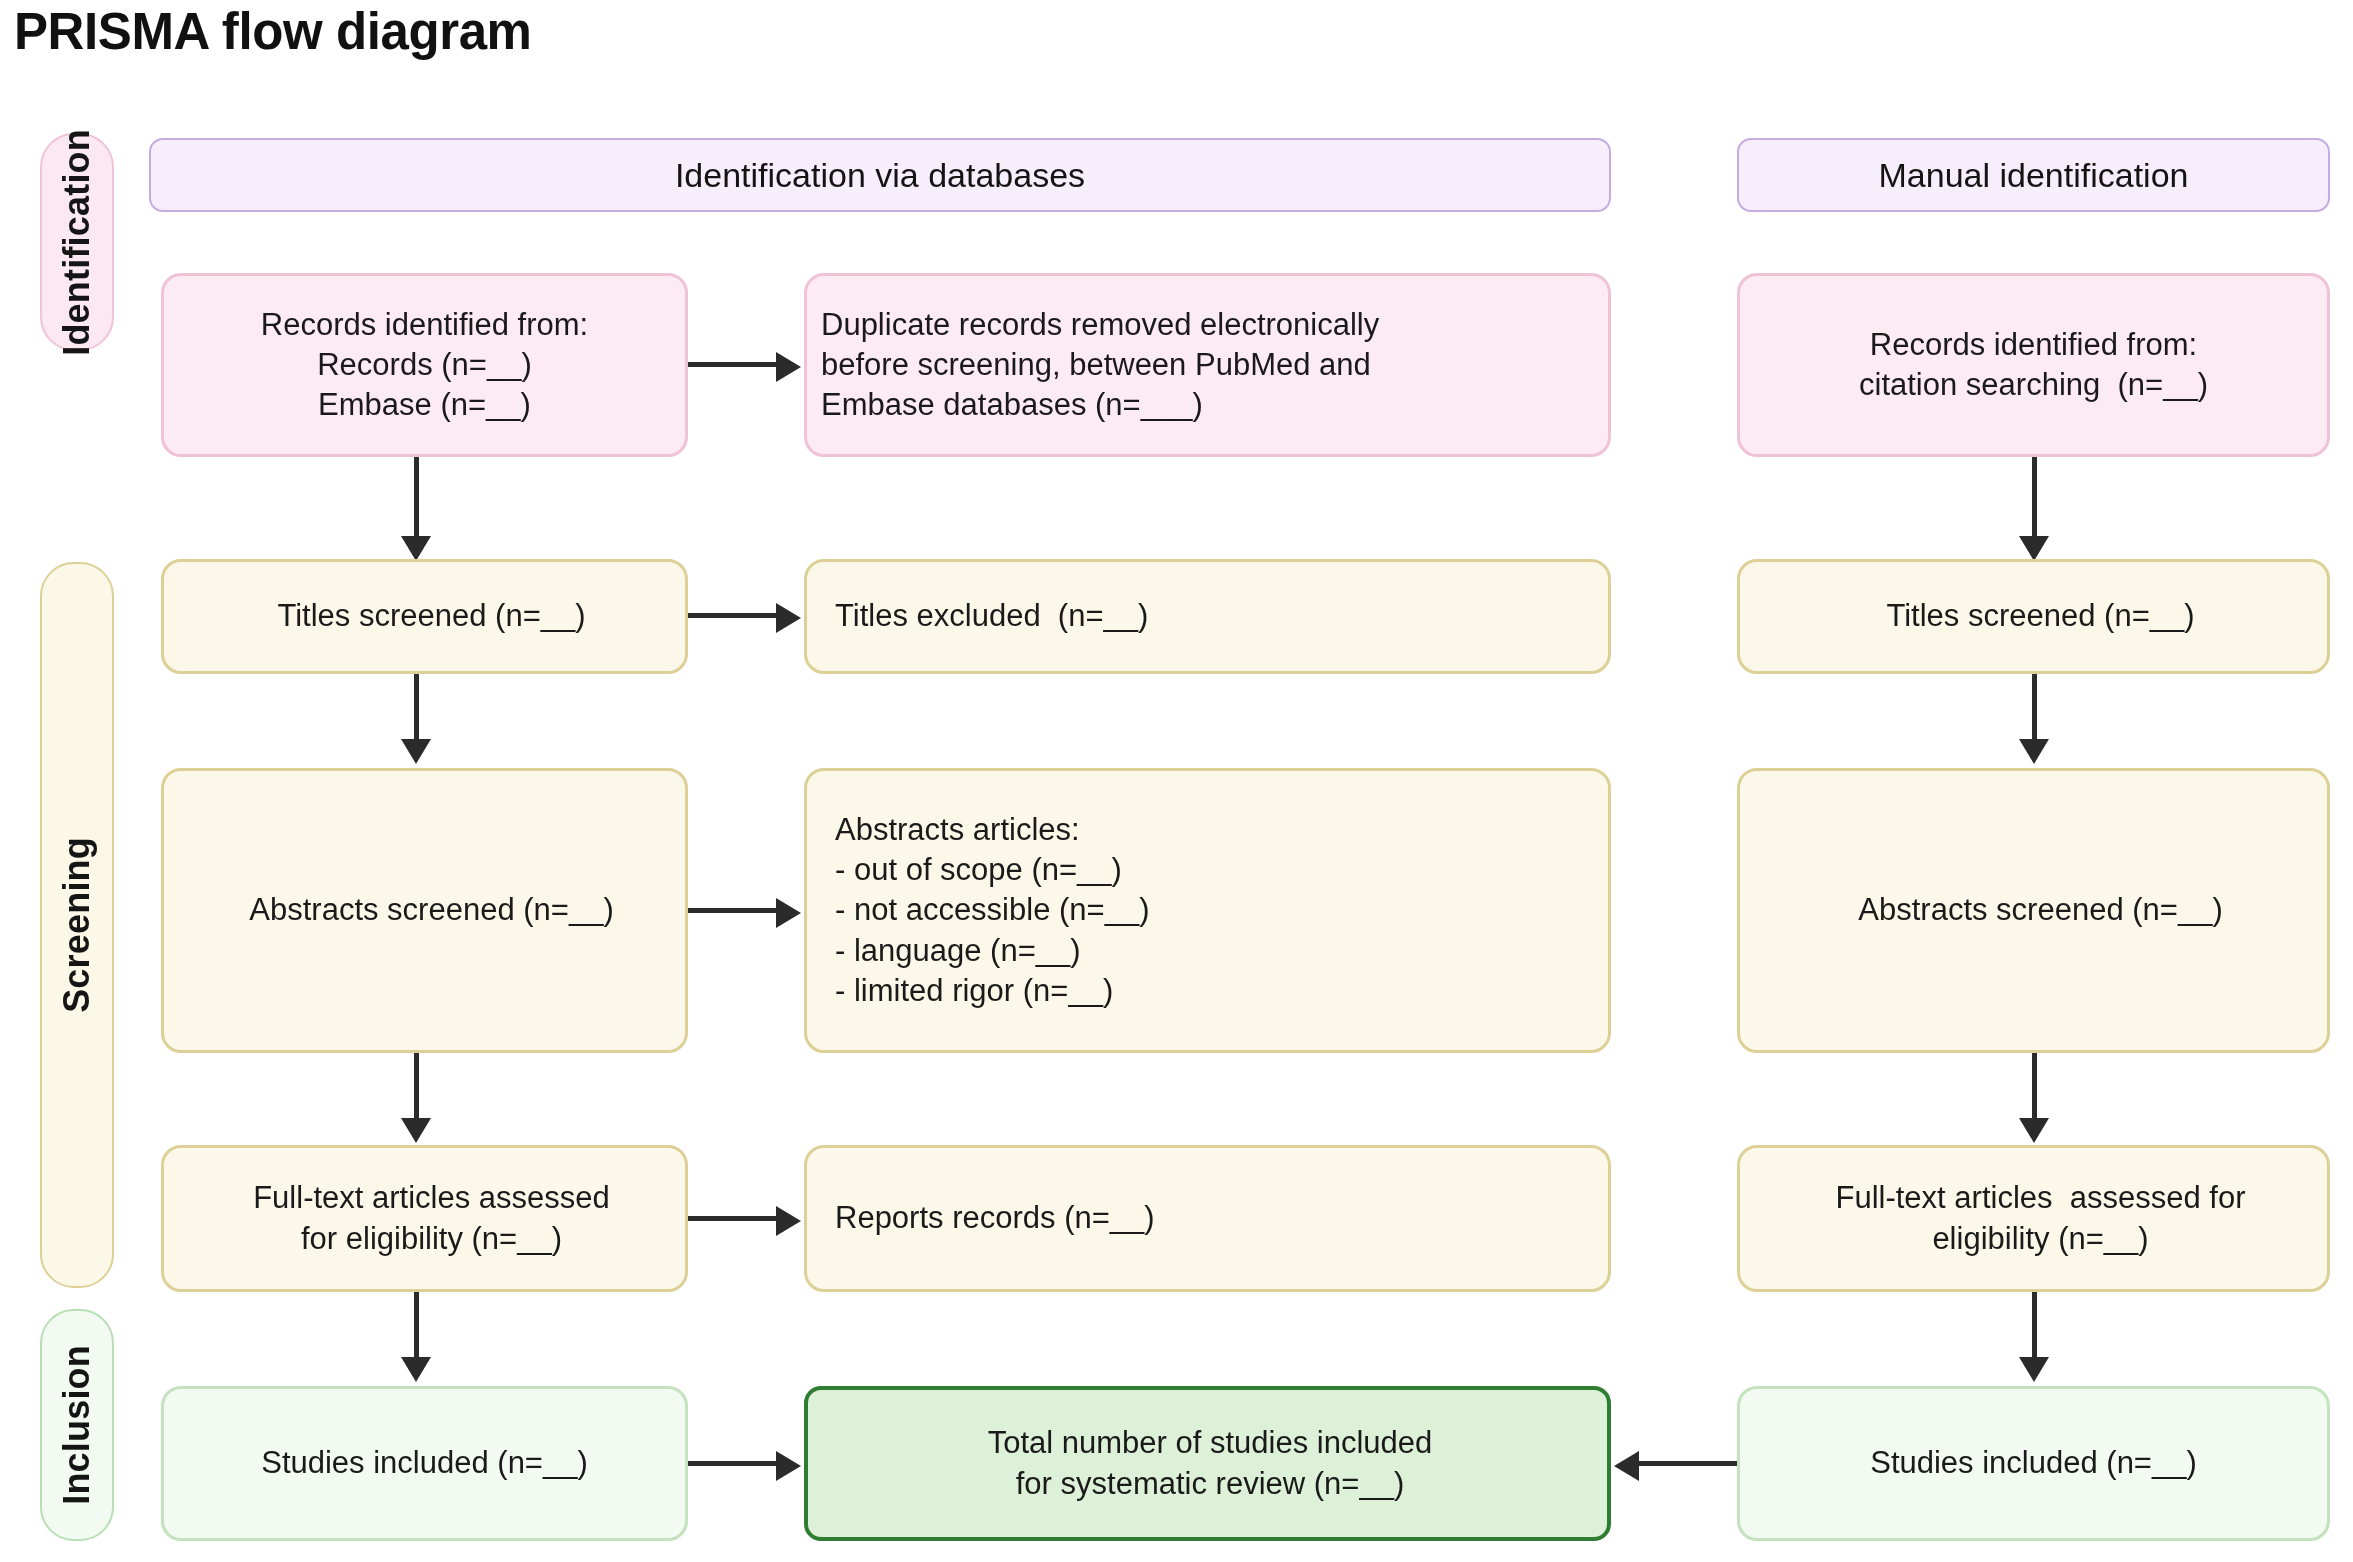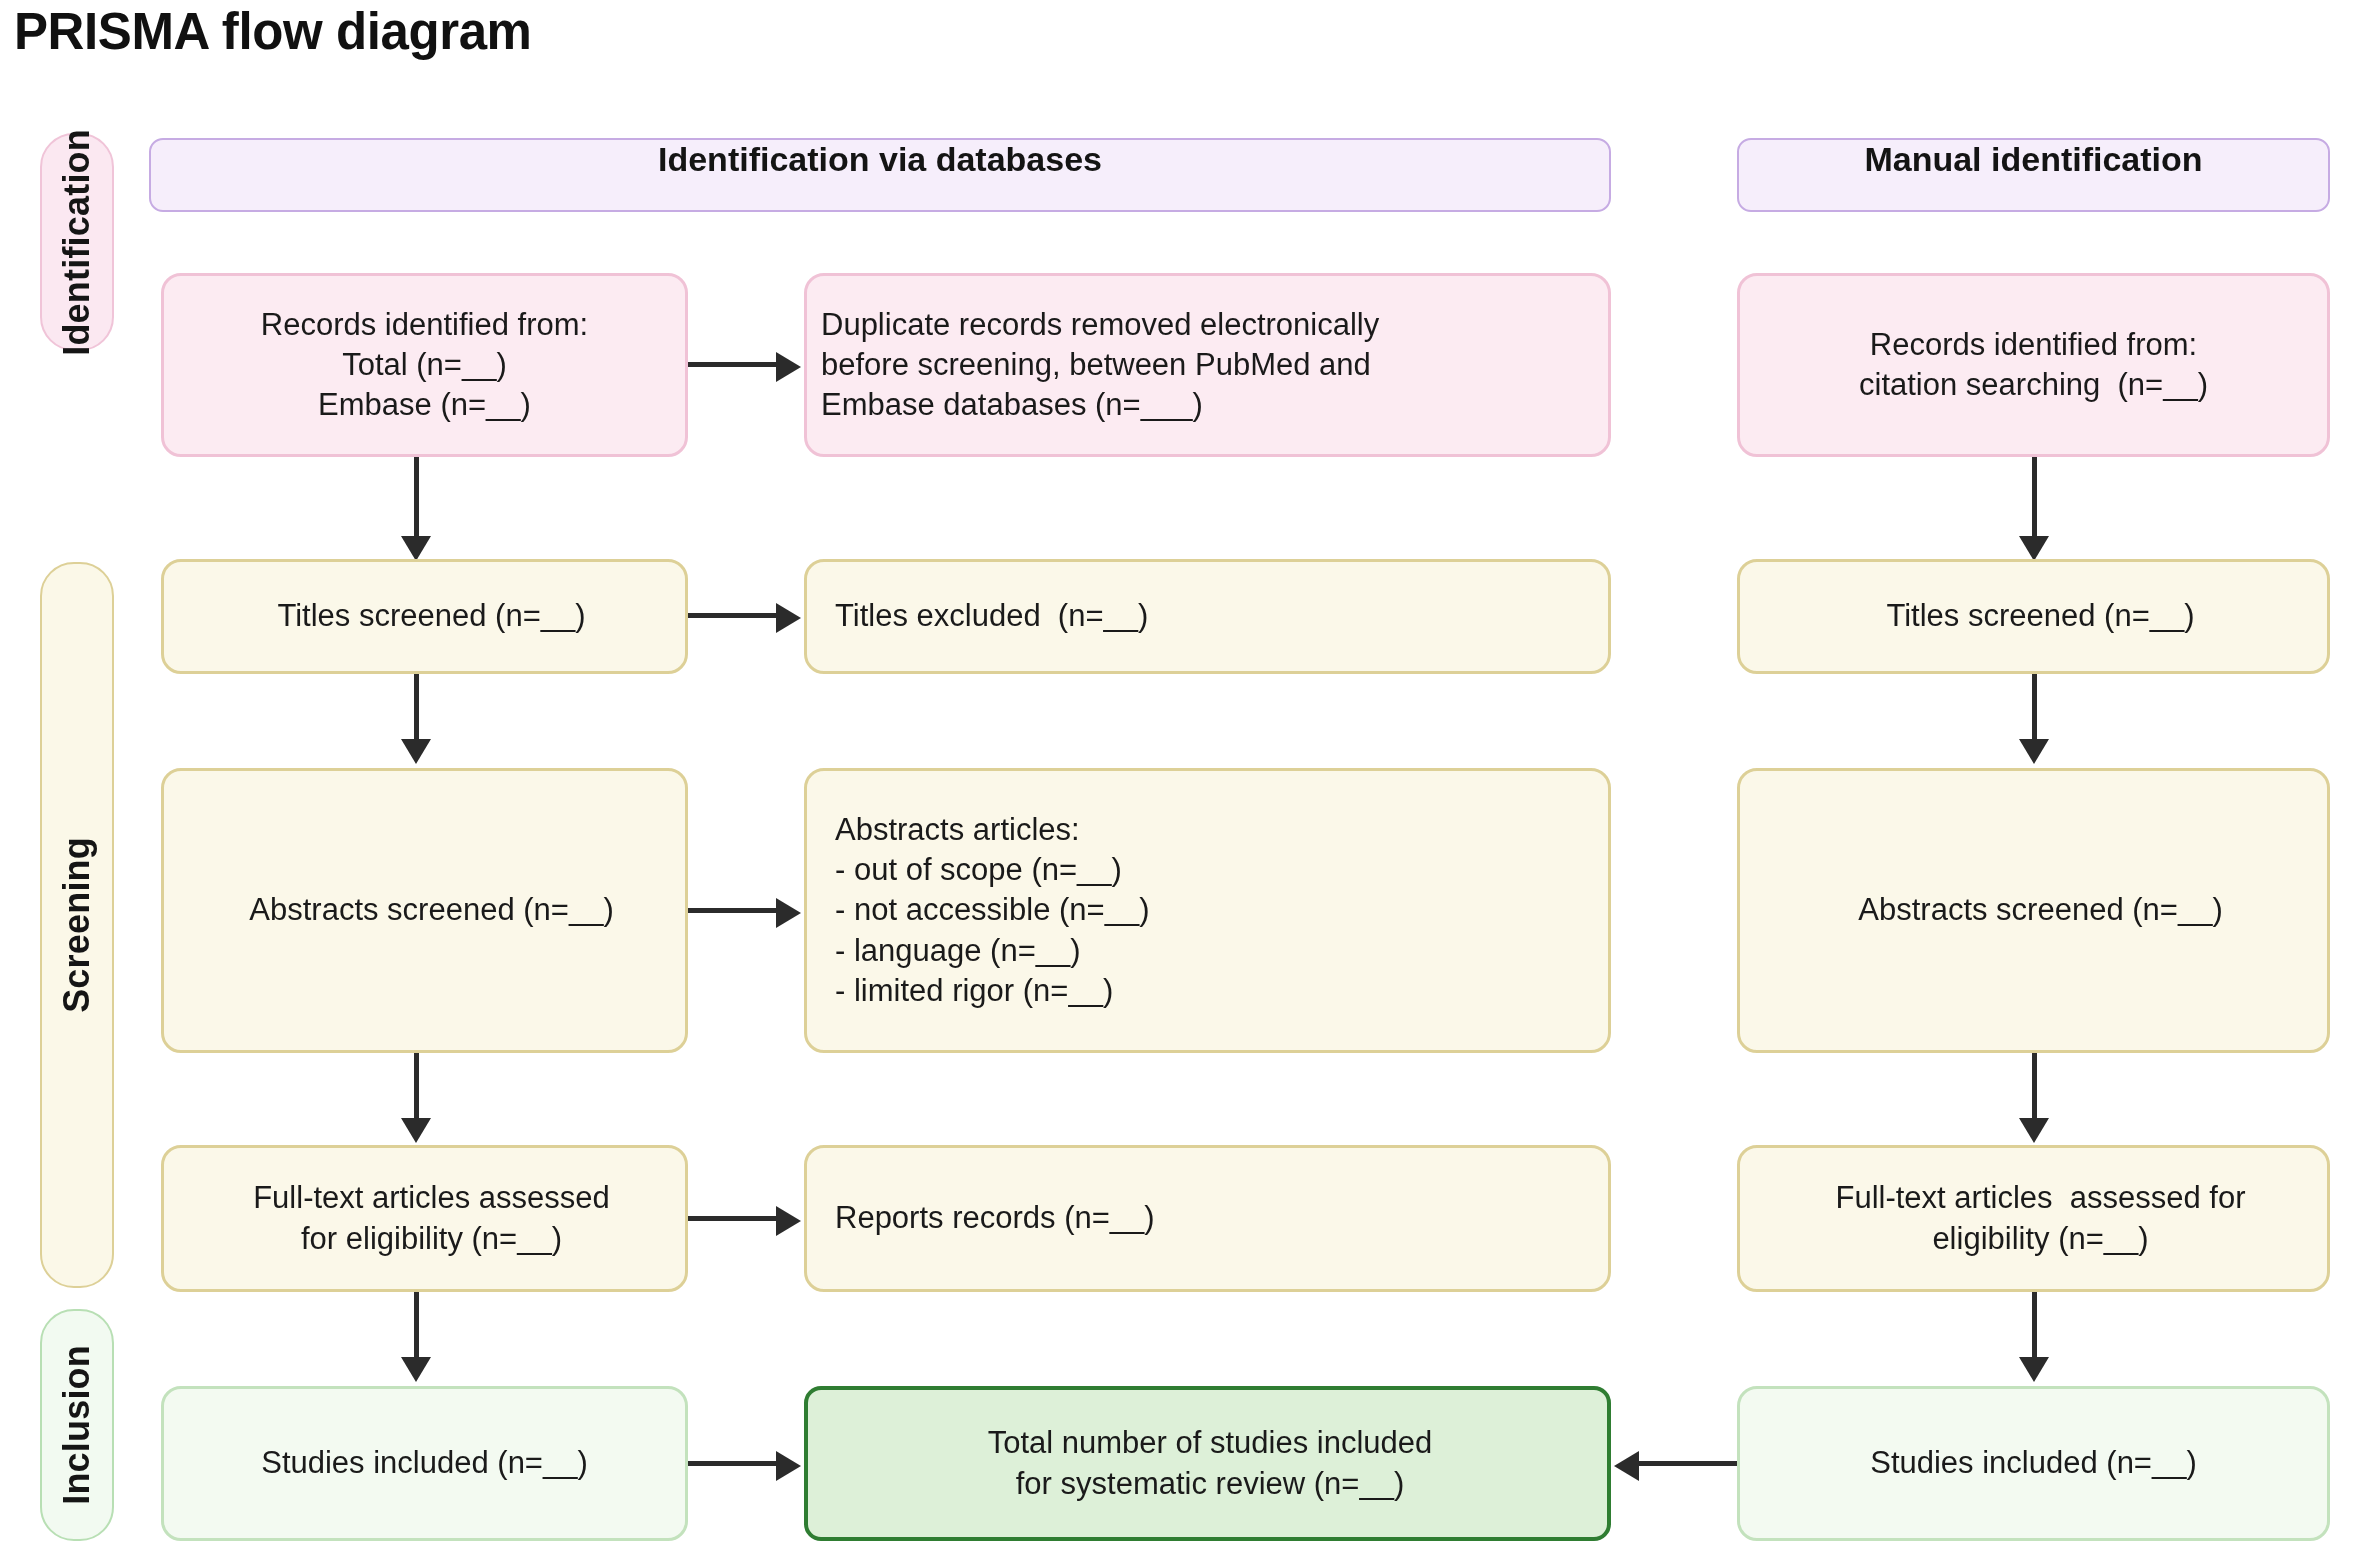--- a/index.html
+++ b/index.html
@@ -71,24 +71,24 @@
   .pill-inclusion      { background: #f2faf1; border: 2.3px solid #b8dfb4; }
 
   
   .header-banner {
     position: absolute;
     box-sizing: border-box;
     background: #f6eefb;
     border: 2.3px solid #c6abe3;
     border-radius: 14px;
     display: flex;
-    align-items: flex-start;
+    align-items: center;
     justify-content: center;
     font-size: 34px;
-    font-weight: bold;
+    font-weight: normal;
     color: #141414;
   }
 
   
   .pink  { background: #fcebf2; border: 3.1px solid #f0c2d6; }
   .cream { background: #fbf8e9; border: 3.1px solid #ddd097; padding-left: 28px; }
   .green { background: #f3faf1; border: 3.1px solid #c3e2bd; }
   .green-strong {
     background: #ddf0d8;
     border: 4.6px solid #2f7d32;
@@ -155,21 +155,21 @@
     <span>Identification via databases</span>
   </div>
 
   <div class="header-banner" style="left:1737px; top:138px; width:593px; height:74px;">
     <span>Manual identification</span>
   </div>
 
   <div class="box pink" style="left:161px; top:273px; width:527px; height:184px;">
     <div class="lines">
       <div>Records identified from:</div>
-      <div>Total (n=__)</div>
+      <div>Records (n=__)</div>
       <div>Embase (n=__)</div>
     </div>
   </div>
 
   <div class="box pink left-align" style="left:804px; top:273px; width:807px; height:184px;">
     <div class="lines">
       <div>Duplicate records removed electronically</div>
       <div>before screening, between PubMed and</div>
       <div>Embase databases (n=___)</div>
     </div>

